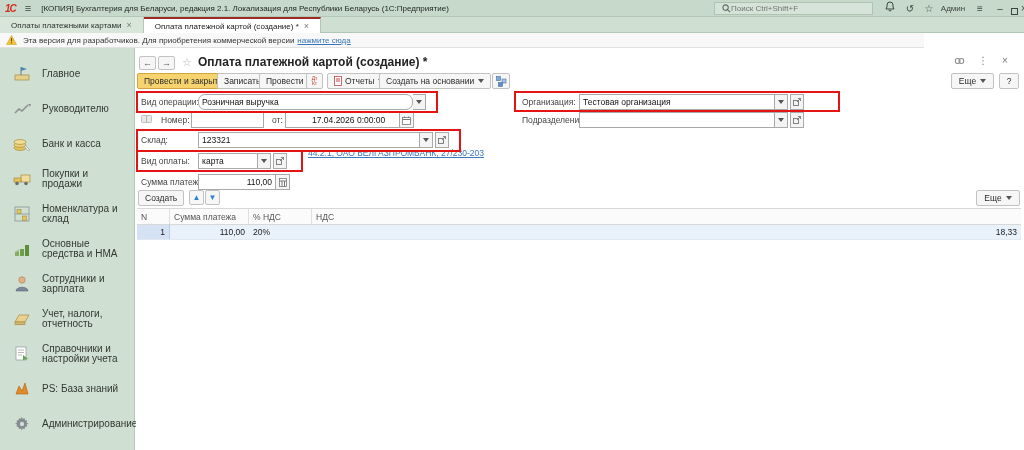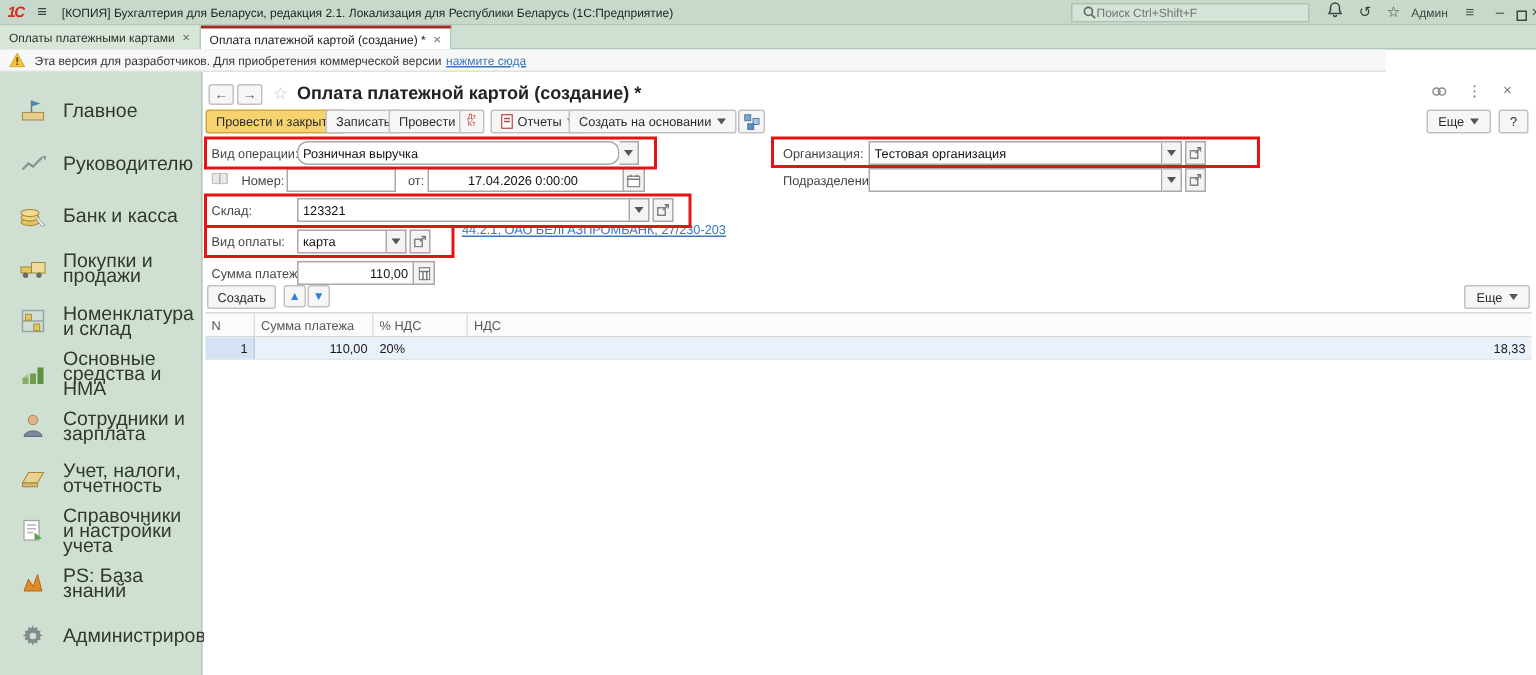--- a/index.html
+++ b/index.html
@@ -12,34 +12,34 @@
   .logo { color:#d22d1e; font-weight:bold; font-size:10px; font-style:italic; margin-left:5px; letter-spacing:-1px; }
   .menu-glyph { font-size:11px; color:#3c453e; margin-left:9px; cursor:default; }
   .win-title { font-size:8px; color:#1d241f; margin-left:10px; white-space:nowrap; }
   .searchbox { position:absolute; left:714px; top:2px; width:159px; height:13px; background:#d5e3d8; border:1px solid #aec3b2; display:flex; align-items:center; padding:0 7px; }
   .searchbox input { border:none; background:transparent; outline:none; font-size:8px; color:#7d8d80; width:130px; font-family:"Liberation Sans",sans-serif; }
   .tb-ico { position:absolute; top:1px; width:16px; height:15px; text-align:center; font-size:10px; color:#3c453e; line-height:15px; cursor:default; }
   .winbox { display:inline-block; width:7px; height:7px; border:1px solid #3c453e; }
 
   
   .tabbar { position:absolute; left:0; top:17px; width:1024px; height:16px; background:#cfe0d3; border-bottom:1px solid #b3c7b7; display:flex; }
-  .tab { height:16px; display:flex; align-items:center; padding:0 6px; font-size:8px; color:#2b332c; border-right:1px solid #b3c7b7; background:#d8e6da; white-space:nowrap; }
+  .tab { height:16px; display:flex; align-items:center; padding:0 11px; font-size:8px; color:#2b332c; border-right:1px solid #b3c7b7; background:#d8e6da; white-space:nowrap; }
   .tab.active { background:#ffffff; border-top:2px solid #9e2b25; color:#1a1a1a; }
   .tab .x { margin-left:5px; color:#707a72; font-size:9px; }
 
   
   .notice { position:absolute; left:0; top:33px; width:924px; height:15px; background:#f7f8f7; border-bottom:1px solid #e0e2e0; display:flex; align-items:center; font-size:8px; color:#333; }
   .warn-svg { margin:0 6px 0 6px; }
   .notice a { color:#3a76bb; text-decoration:underline; margin-left:3px; cursor:pointer; }
 
   
   .sidebar { position:absolute; left:0; top:48px; width:135px; height:402px; background:#cfe0d3; border-right:1px solid #b3c7b7; padding-top:8px; }
   .side-item { display:flex; align-items:center; padding:0 4px 0 10px; min-height:35px; cursor:pointer; }
   .side-item .ic { width:24px; height:20px; flex:0 0 24px; margin-right:8px; display:flex; align-items:center; justify-content:center; }
-  .side-item .lbl { font-size:13px; color:#33382f; line-height:10px; }
+  .side-item .lbl { font-size:10px; color:#33382f; line-height:10px; }
 
   
   .content { position:absolute; left:136px; top:48px; width:888px; height:402px; background:#fff; }
   .navbtn { position:absolute; width:17px; height:14px; border:1px solid #c2c2c2; background:#f6f6f6; border-radius:2px; text-align:center; line-height:12px; font-size:9px; color:#5a5a5a; cursor:pointer; }
   .fav-star { position:absolute; font-size:11px; color:#b9b9b9; cursor:pointer; }
   .doc-title { position:absolute; font-size:12px; font-weight:bold; color:#222; white-space:nowrap; }
   .hdr-ico { position:absolute; font-size:10px; color:#777; cursor:pointer; text-align:center; width:14px; }
 
   .btn { position:absolute; height:16px; border:1px solid #c2c2c2; background:#f6f6f6; border-radius:2px; font-size:8.5px; color:#2b2b2b; display:flex; align-items:center; justify-content:center; padding:0 6px; cursor:pointer; white-space:nowrap; }
   .btn.primary { background:#f7d370; border-color:#cfa73f; }
@@ -322,21 +322,21 @@
     <span style="position:absolute; left:5px; top:67px;"><svg width="11" height="8" viewBox="0 0 11 8">
           <rect x="0.5" y="0.5" width="10" height="7" rx="1" fill="#e8e8e8" stroke="#b5b5b5" stroke-width="0.8"></rect>
           <line x1="5.5" y1="0.5" x2="5.5" y2="7.5" stroke="#b5b5b5"></line>
         </svg></span>
     <span class="flabel" style="left:25px; top:67px;">Номер:</span>
     <div class="fwrap" style="left:55px; top:64px;">
       <input class="tinput" style="width: 73px;" value="">
     </div>
     <span class="flabel" style="left:136px; top:67px;">от:</span>
     <div class="fwrap" style="left:149px; top:64px;">
-      <input class="tinput" style="width: 131px; padding-left: 26px;" value="17.04.2026 0:00:00">
+      <input class="tinput" style="width: 115px; padding-left: 26px;" value="17.04.2026 0:00:00">
       <span class="sq" style="margin-left:0; border-left:none;">
           <svg width="9" height="9" viewBox="0 0 9 9">
             <rect x="0.5" y="1.5" width="8" height="7" fill="#fff" stroke="#777" stroke-width="0.8"></rect>
             <line x1="0.5" y1="3.5" x2="8.5" y2="3.5" stroke="#777"></line>
             <line x1="2.5" y1="0.5" x2="2.5" y2="2" stroke="#777"></line>
             <line x1="6.5" y1="0.5" x2="6.5" y2="2" stroke="#777"></line>
           </svg>
         </span>
     </div>
 

